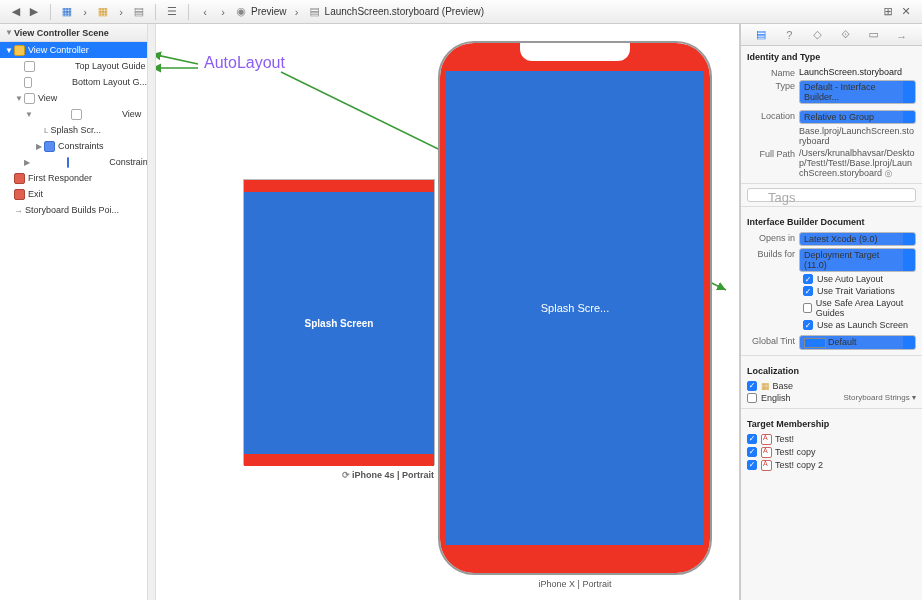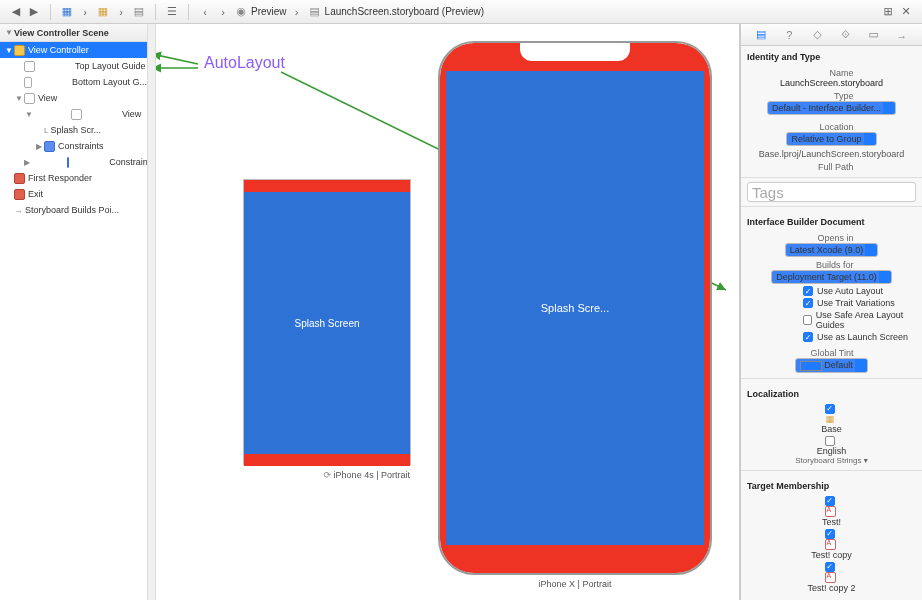--- a/index.html
+++ b/index.html
@@ -32,49 +32,49 @@
 .pad1 { padding-left: 4px; } .pad2 { padding-left: 14px; } .pad3 { padding-left: 24px; gap: 37px; } .pad4 { padding-left: 34px; } .pad5 { padding-left: 44px; }
 
 .outline-gutter { width: 8px; background: #f0f0f0; border-right: 1px solid #ddd; }
 
 
 .canvas { flex: 1; position: relative; background: #fff; overflow: hidden; border-right: 1px solid #ccc; }
 .anno { position: absolute; color: #8b5cf6; font-size: 16px; font-family: Arial; }
 .arrow-svg { position: absolute; top:0; left:0; width:100%; height:100%; pointer-events:none; }
 
 .device { position: absolute; }
-.dev-4s { left: 87px; top: 155px; width: 168px; height: 286px; border: 1px solid #bbb; }
+.dev-4s { left: 87px; top: 155px; width: 192px; height: 286px; border: 1px solid #bbb; font-weight: bold; }
 .dev-4s .bar { height: 12px; background: #ee3224; }
 .dev-4s .body { height: 262px; background: #2f72d6; color:#fff; display:flex; align-items:center; justify-content:center; font-size:10px; }
 .dev-4s .cap { position:absolute; top: 290px; width:100%; text-align:right; font-size:9px; color:#555; }
 
 .dev-x { left: 284px; top: 19px; width: 270px; height: 530px; }
 .dev-x .frame { width:100%; height:100%; border-radius: 34px; background:#ee3224; position:relative; outline:2px solid #999; }
 .dev-x .safe { position:absolute; left:6px; right:6px; top:28px; bottom:28px; background:#2f72d6; color:#fff; display:flex; align-items:center; justify-content:center; font-size:11px; }
 .dev-x .notch { position:absolute; top:0; left:50%; transform:translateX(-50%); width:110px; height:18px; background:#fff; border-radius:0 0 12px 12px; }
 .dev-x .cap { position:absolute; top: 536px; width:100%; text-align:center; font-size:9px; color:#555; }
 
 
 .inspector { width: 182px; background: #f7f7f7; border-left: 1px solid #ccc; overflow-y: auto; font-size: 9px; color:#333; }
 .insp-tabs { height: 22px; border-bottom:1px solid #ccc; background:linear-gradient(#fdfdfd,#ececec); display:flex; align-items:center; justify-content:space-around; padding:0 6px; }
 .insp-tab { width:14px; height:14px; display:flex; align-items:center; justify-content:center; color:#888; cursor:pointer; font-size:11px; }
 .insp-tab.active { color:#1e7bff; }
 
 .sect-title { font-weight:700; font-size:9px; padding:6px 6px 4px; color:#222; }
-.row { display:flex; align-items:center; padding:1px 6px;flex-direction:column; }
+.row { display:flex; align-items:flex-start; padding:1px 6px; }
 .row .lbl { width: 52px; text-align:right; color:#666; font-size:9px; padding-right:4px; padding-top:1px; }
 .row .val { flex:1; font-size:9px; color:#222; word-break:break-word; }
 .sel-box { border:1px solid #bbb; border-radius:3px; background:#3b82f6; padding:1px 14px 1px 4px; position:relative; font-size:9px; color:#333; display:block; }
 .sel-box::after { content:""; position:absolute; right:0; top:0; bottom:0; width:12px; background:#1e7bff; border-radius:0 3px 3px 0; }
 .sel-box .chev { position:absolute; right:2px; top:50%; transform:translateY(-50%); color:#fff; font-size:8px; line-height:1; }
 .chk-row { display:flex; align-items:center; gap:4px; padding:1px 6px 1px 62px; font-size:9px; }
 .chk { width:10px; height:10px; border:1px solid #888; border-radius:2px; background:#fff; display:inline-flex; align-items:center; justify-content:center; font-size:8px; color:#fff; }
 .chk.on { background:#1e7bff; border-color:#1e7bff; }
 .hr { border-top:1px solid #ddd; margin:4px 0; }
-.tags-box { margin:0 6px 4px; border:1px solid #ccc; border-radius:3px; background:#fff; height:20px; padding:1px 4px; color:#aaa; font-size:15px; }
+.tags-box { margin:0 6px 4px; border:1px solid #ccc; border-radius:3px; background:#fff; height:14px; padding:1px 20px; color:#aaa; font-size:13px; }
 .color-swatch { width:22px; height:10px; background:#1e7bff; border:1px solid #888; display:inline-block; vertical-align:middle; margin-right:2px; }
 .target-icon { width:11px; height:11px; display:inline-block; background:#fff; border:1px solid #c66; border-radius:2px; position:relative; margin-right:3px; }
 .target-icon::after{content:"A"; color:#c44; font-size:7px; position:absolute; left:1px; top:-1px;}
 </style>
 </head>
 <body>
 
 <div class="app">
 
   <div class="toolbar">
@@ -236,20 +236,21 @@
           <div class="val">
             <span class="sel-box"><span>Relative to Group</span><span class="chev">▾</span></span>
           </div>
         </div>
       <div class="row">
           <div class="lbl"></div>
           <div class="val" style="color:#555;">Base.lproj/LaunchScreen.storyboard</div>
         </div>
       <div class="row">
           <div class="lbl">Full Path</div>
+          <div class="val" style="color:#555;"><span>/Users/krunalbhavsar/Desktop/Test!/Test!/Base.lproj/LaunchScreen.storyboard</span> <span style="color:#888">◎</span></div>
         </div>
 
       <div class="hr"></div>
       <div class="tags-box">Tags</div>
 
       <div class="hr"></div>
       <div class="sect-title">Interface Builder Document</div>
       <div class="row">
           <div class="lbl">Opens in</div>
           <div class="val">

